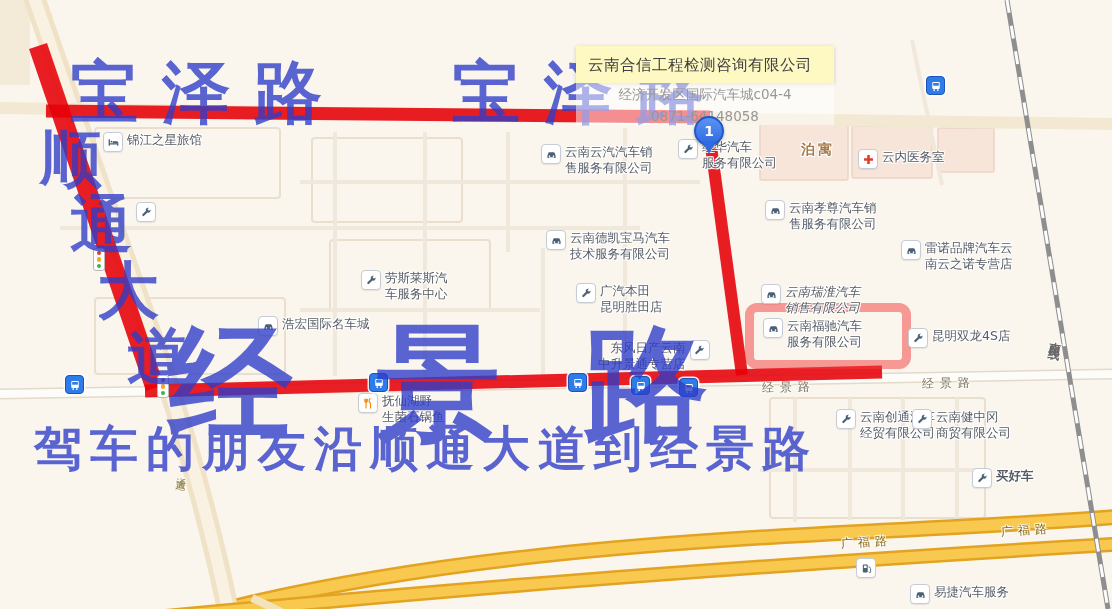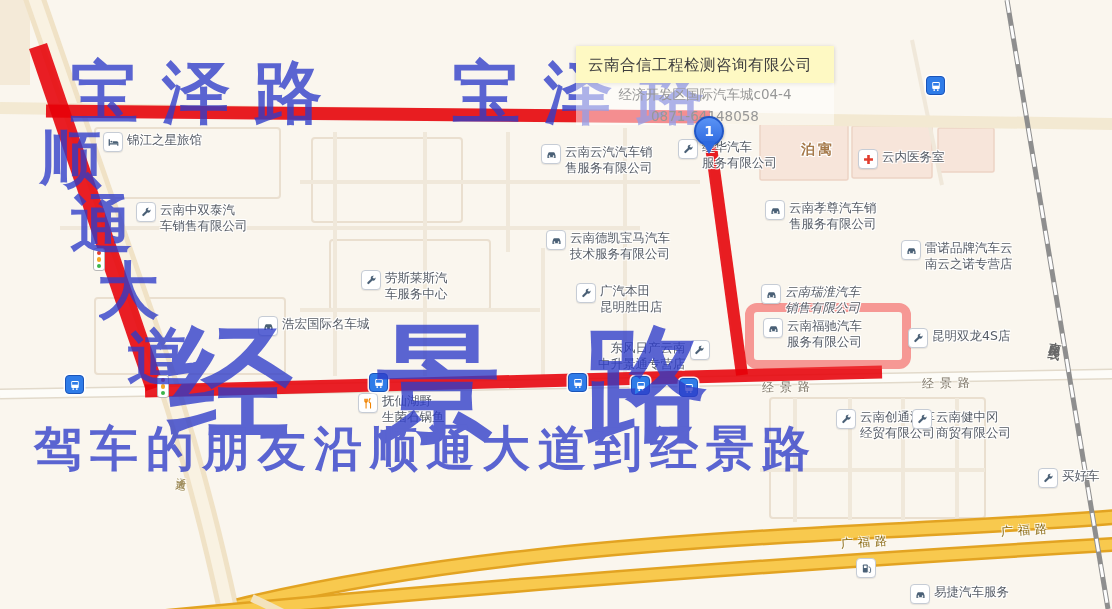--- a/index.html
+++ b/index.html
@@ -150,22 +150,20 @@
           </svg>
         </span>
         <span class="poi-label">锦江之星旅馆</span>
       </div>
       <div class="poi" style="left: 136px; top: 202px;">
         <span class="poi-ic">
           <svg viewBox="0 0 16 16">
             <path d="M12.9 4.2a3 3 0 0 1-3.8 3.8L5 12.1a1.35 1.35 0 0 1-1.9-1.9L7.2 6a3 3 0 0 1 3.8-3.8L9.2 4l1.9 1.9z" fill="#4a6076"></path>
           </svg>
         </span>
-        <span class="poi-label">云南中双泰汽
-车销售有限公司</span>
       </div>
       <div class="poi" style="left: 541px; top: 144px;">
         <span class="poi-ic">
           <svg viewBox="0 0 16 16">
             <path d="M3 9.2l1.2-3.3c.2-.5.6-.8 1.1-.8h5.4c.5 0 .9.3 1.1.8L13 9.2v3.2h-1.7v-1.1H4.7v1.1H3z" fill="#4a6076"></path>
             <circle cx="5.5" cy="10" r="1" fill="#fff"></circle>
             <circle cx="10.5" cy="10" r="1" fill="#fff"></circle>
           </svg>
         </span>
         <span class="poi-label">云南云汽汽车销
@@ -312,21 +310,21 @@
       </div>
       <div class="poi" style="left: 912px; top: 409px;">
         <span class="poi-ic">
           <svg viewBox="0 0 16 16">
             <path d="M12.9 4.2a3 3 0 0 1-3.8 3.8L5 12.1a1.35 1.35 0 0 1-1.9-1.9L7.2 6a3 3 0 0 1 3.8-3.8L9.2 4l1.9 1.9z" fill="#4a6076"></path>
           </svg>
         </span>
         <span class="poi-label">云南健中冈
 商贸有限公司</span>
       </div>
-      <div class="poi" style="left: 1038px; top: 468px;">
+      <div class="poi" style="left: 972px; top: 468px; font-weight: bold;">
         <span class="poi-ic">
           <svg viewBox="0 0 16 16">
             <path d="M12.9 4.2a3 3 0 0 1-3.8 3.8L5 12.1a1.35 1.35 0 0 1-1.9-1.9L7.2 6a3 3 0 0 1 3.8-3.8L9.2 4l1.9 1.9z" fill="#4a6076"></path>
           </svg>
         </span>
         <span class="poi-label">买好车</span>
       </div>
       <div class="poi" style="left: 856px; top: 558px;">
         <span class="poi-ic">
           <svg viewBox="0 0 16 16">

